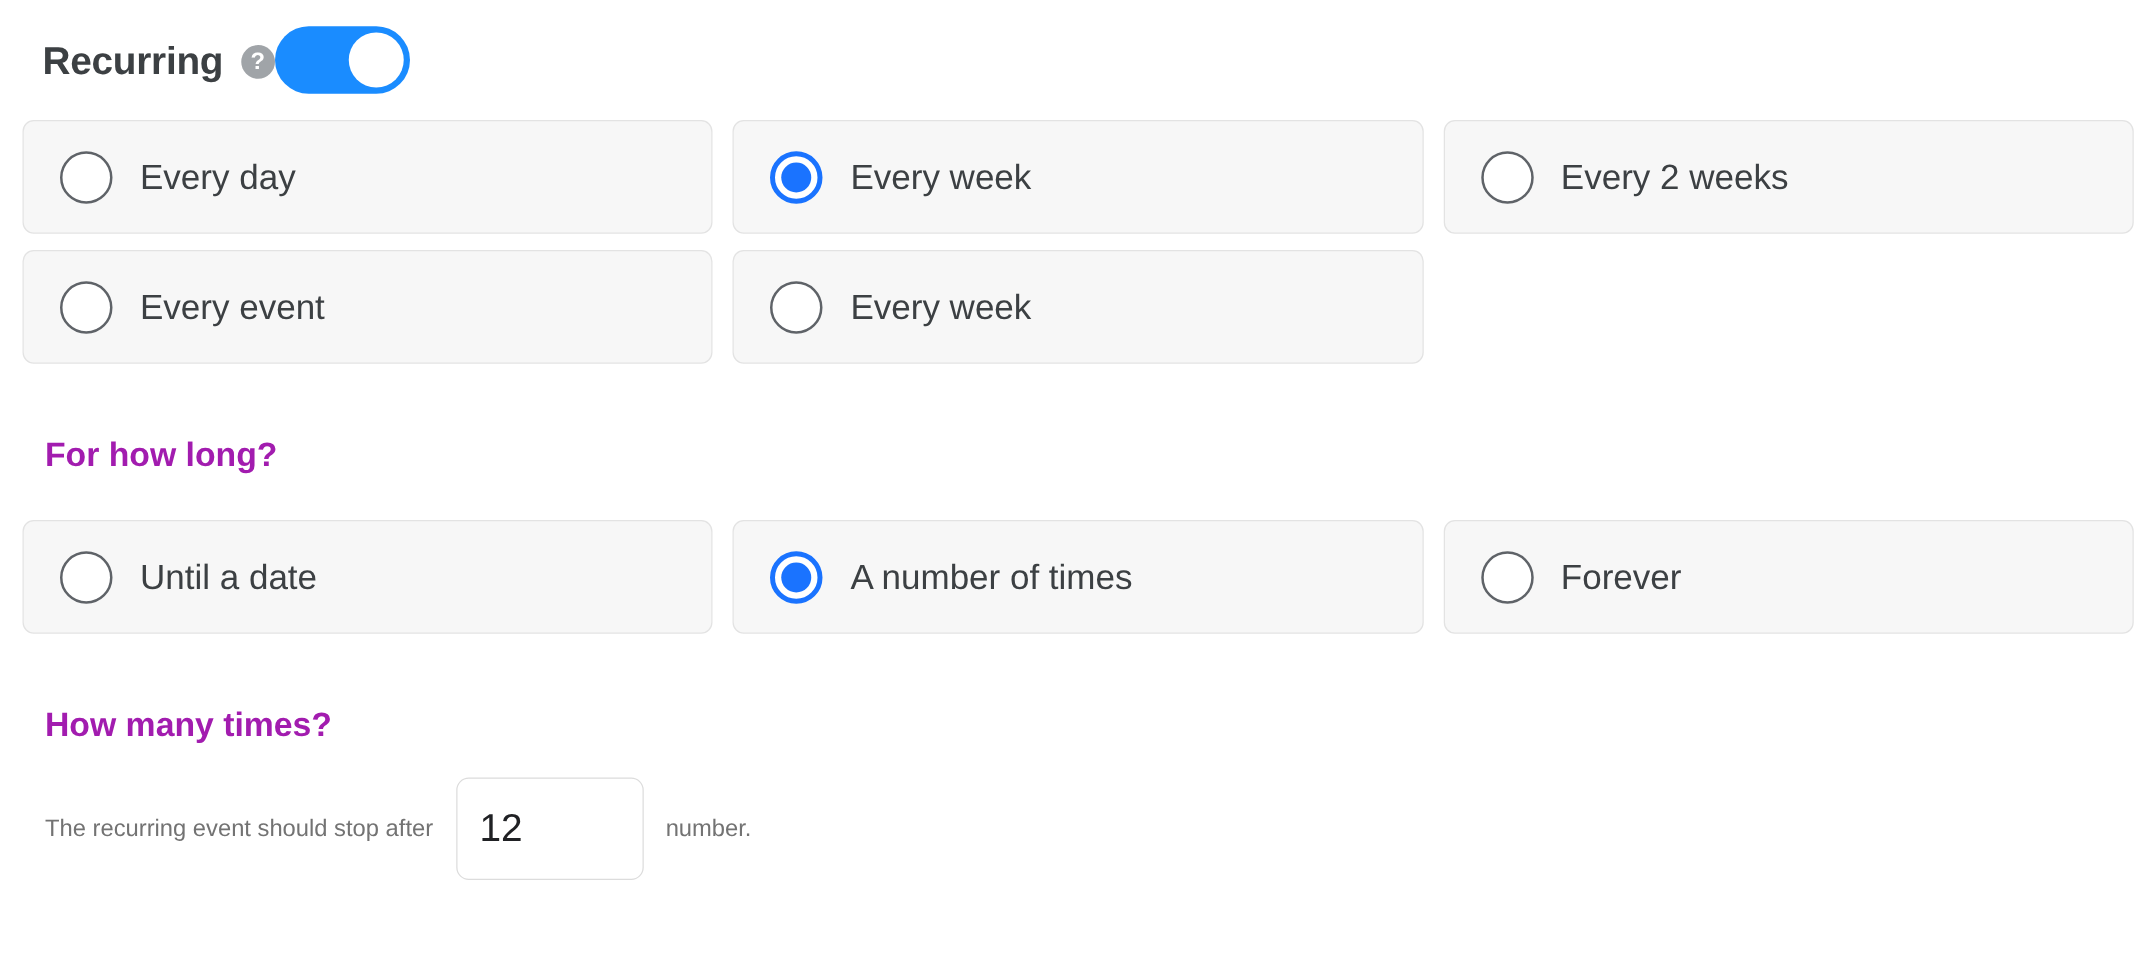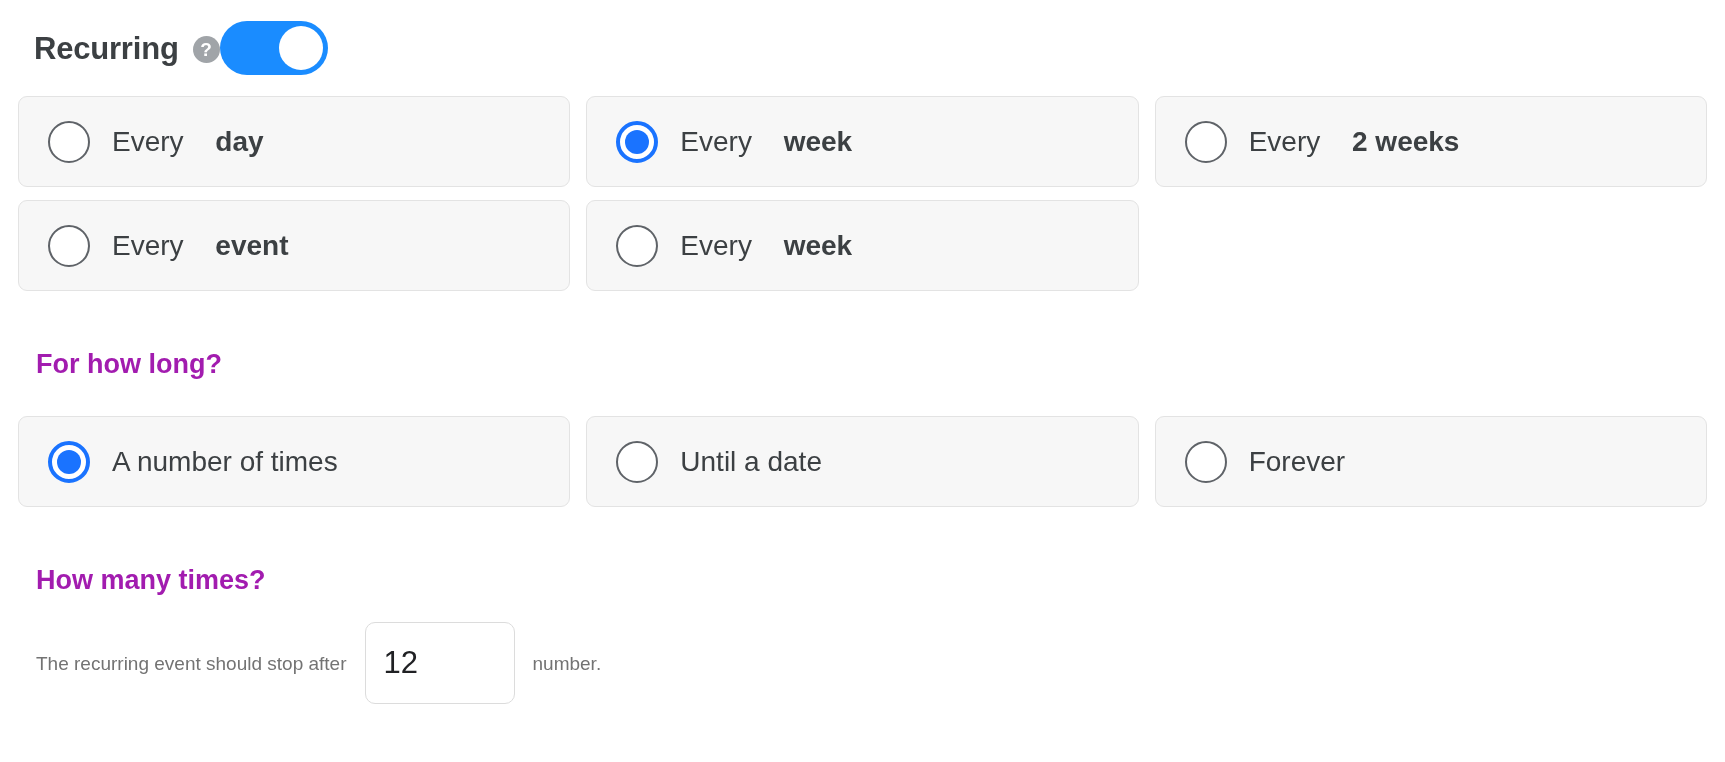--- a/index.html
+++ b/index.html
@@ -122,22 +122,21 @@
     border-radius: 50%;
     background: #1a73ff;
   }
   .option-label {
     font-size: 28px;
     color: #3c4043;
     line-height: 1;
     white-space: nowrap;
   }
   .option-label .strong {
-    font-weight: bold;
-    margin-left: 24px;
+    font-weight: normal;
   }
 
   
   .sub-heading {
     font-size: 27px;
     font-weight: bold;
     color: #a21caf;
     padding-left: 20px;
     line-height: 1;
   }
@@ -230,31 +229,31 @@
 
   <div class="spacer-lg"></div>
 
   <div class="sub-heading">For how long?</div>
 
   <div class="spacer-md"></div>
 
   <div class="option-grid">
 
     <div class="option-card">
+      <div class="radio">
+          <div class="dot"></div>
+        </div>
+      <div class="option-label"><span>Until a date</span><span class="strong"></span></div>
+    </div>
+
+    <div class="option-card">
       <div class="radio selected">
           <div class="dot"></div>
         </div>
       <div class="option-label"><span>A number of times</span><span class="strong"></span></div>
-    </div>
-
-    <div class="option-card">
-      <div class="radio">
-          <div class="dot"></div>
-        </div>
-      <div class="option-label"><span>Until a date</span><span class="strong"></span></div>
     </div>
 
     <div class="option-card">
       <div class="radio">
           <div class="dot"></div>
         </div>
       <div class="option-label"><span>Forever</span><span class="strong"></span></div>
     </div>
   </div>
 

